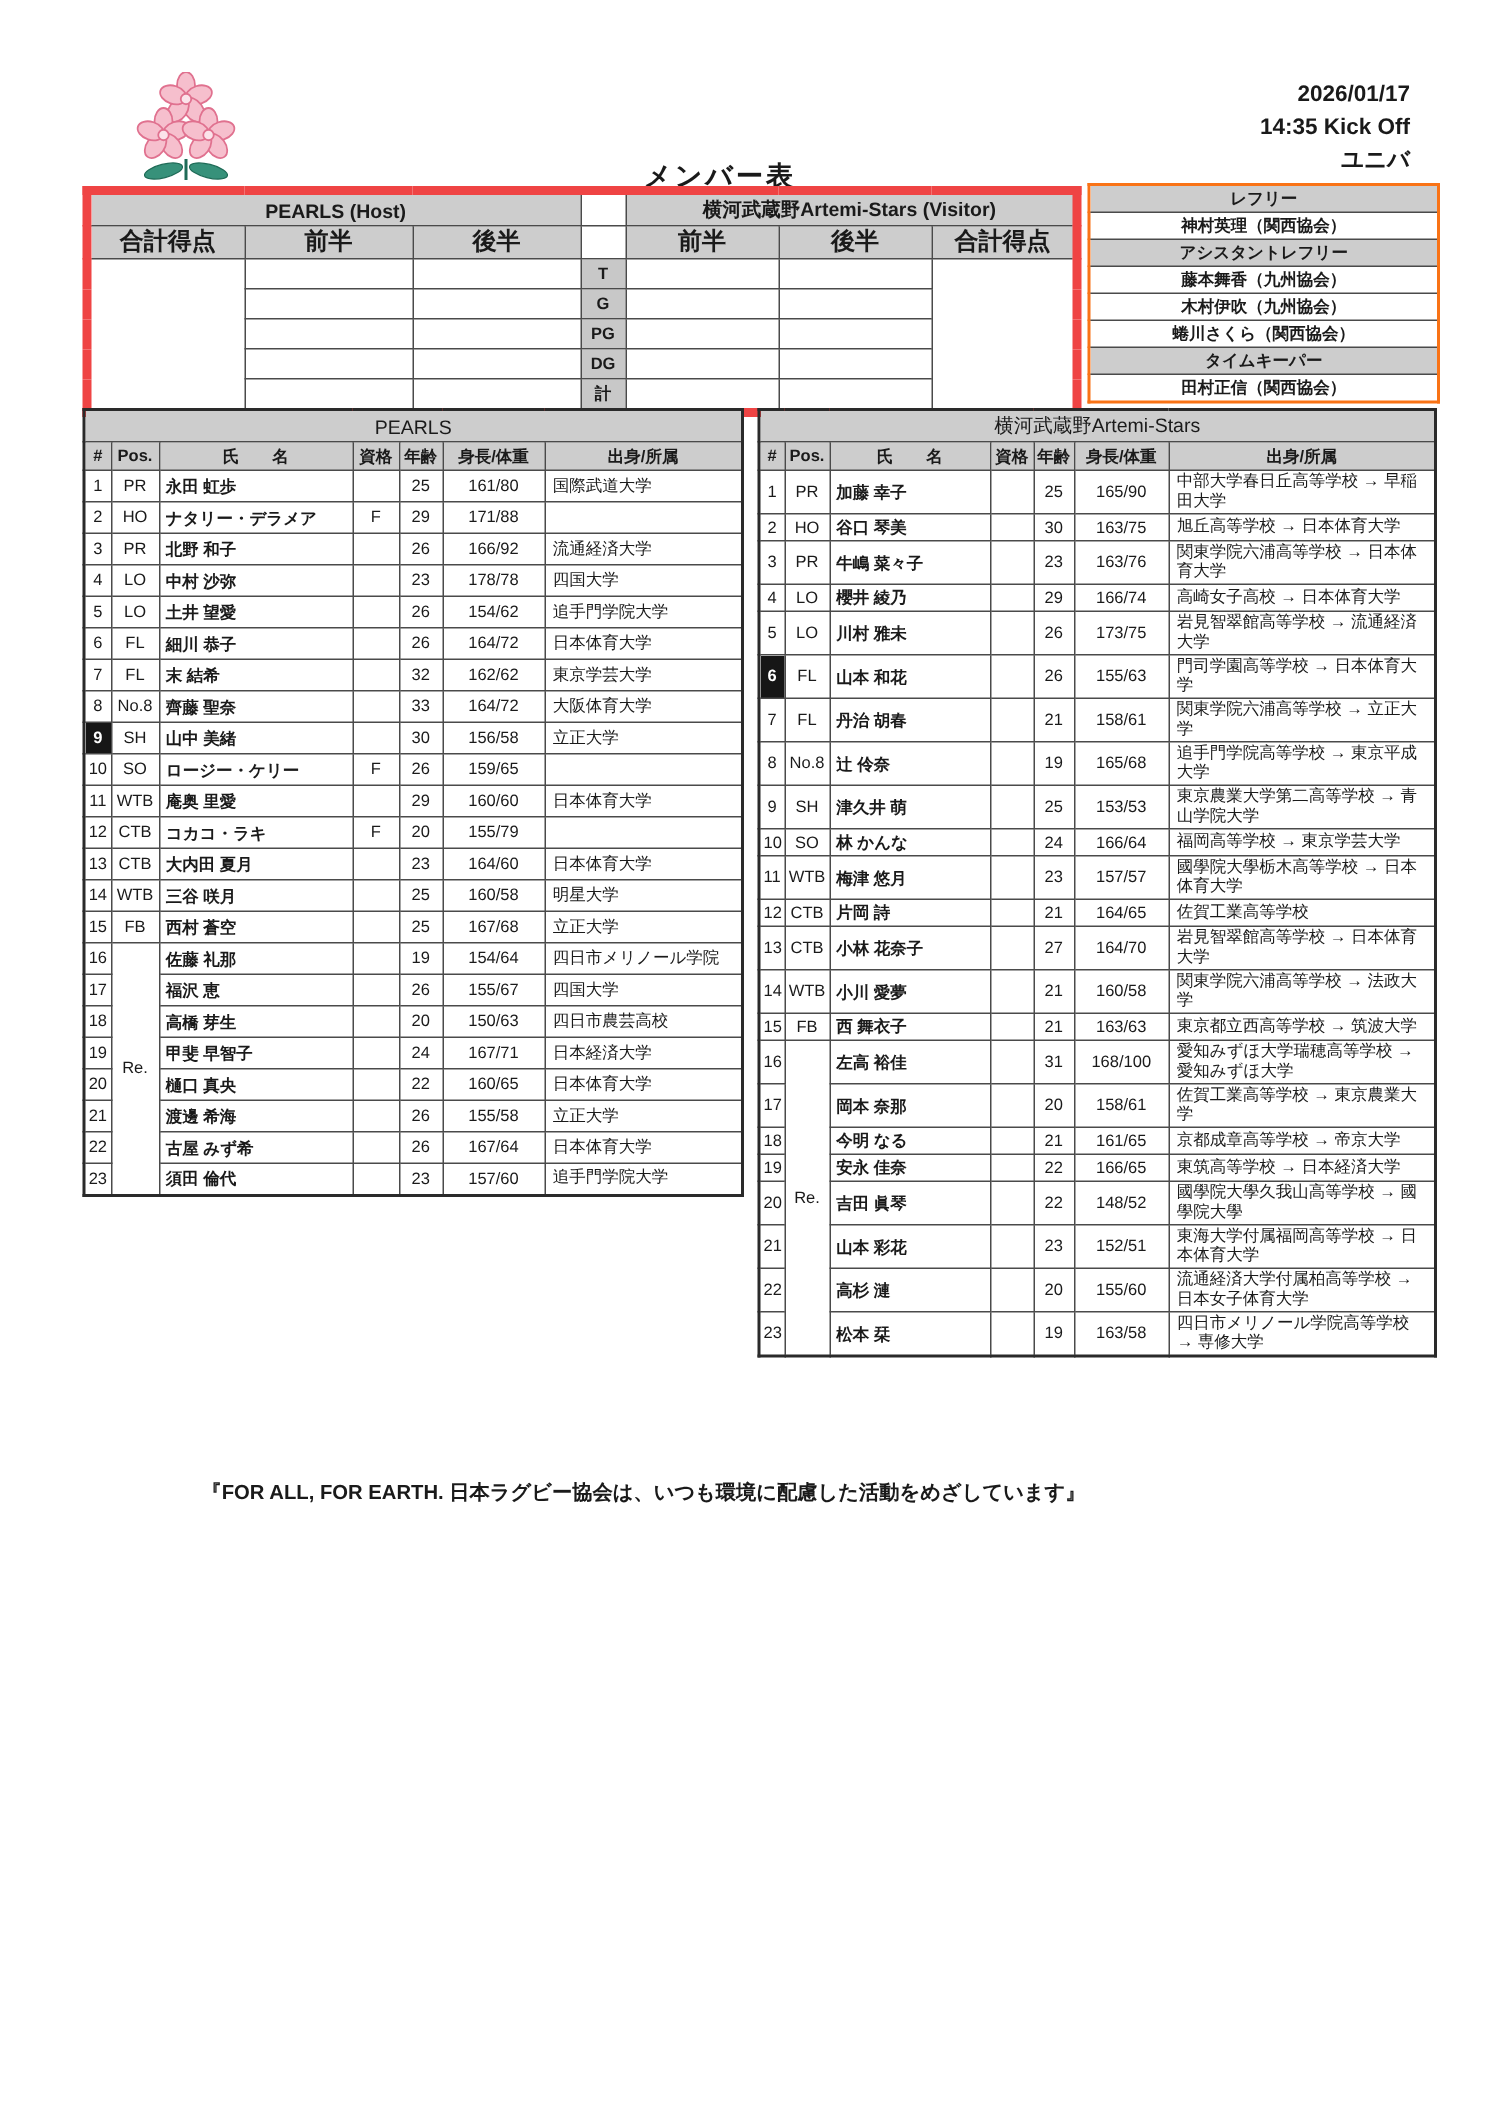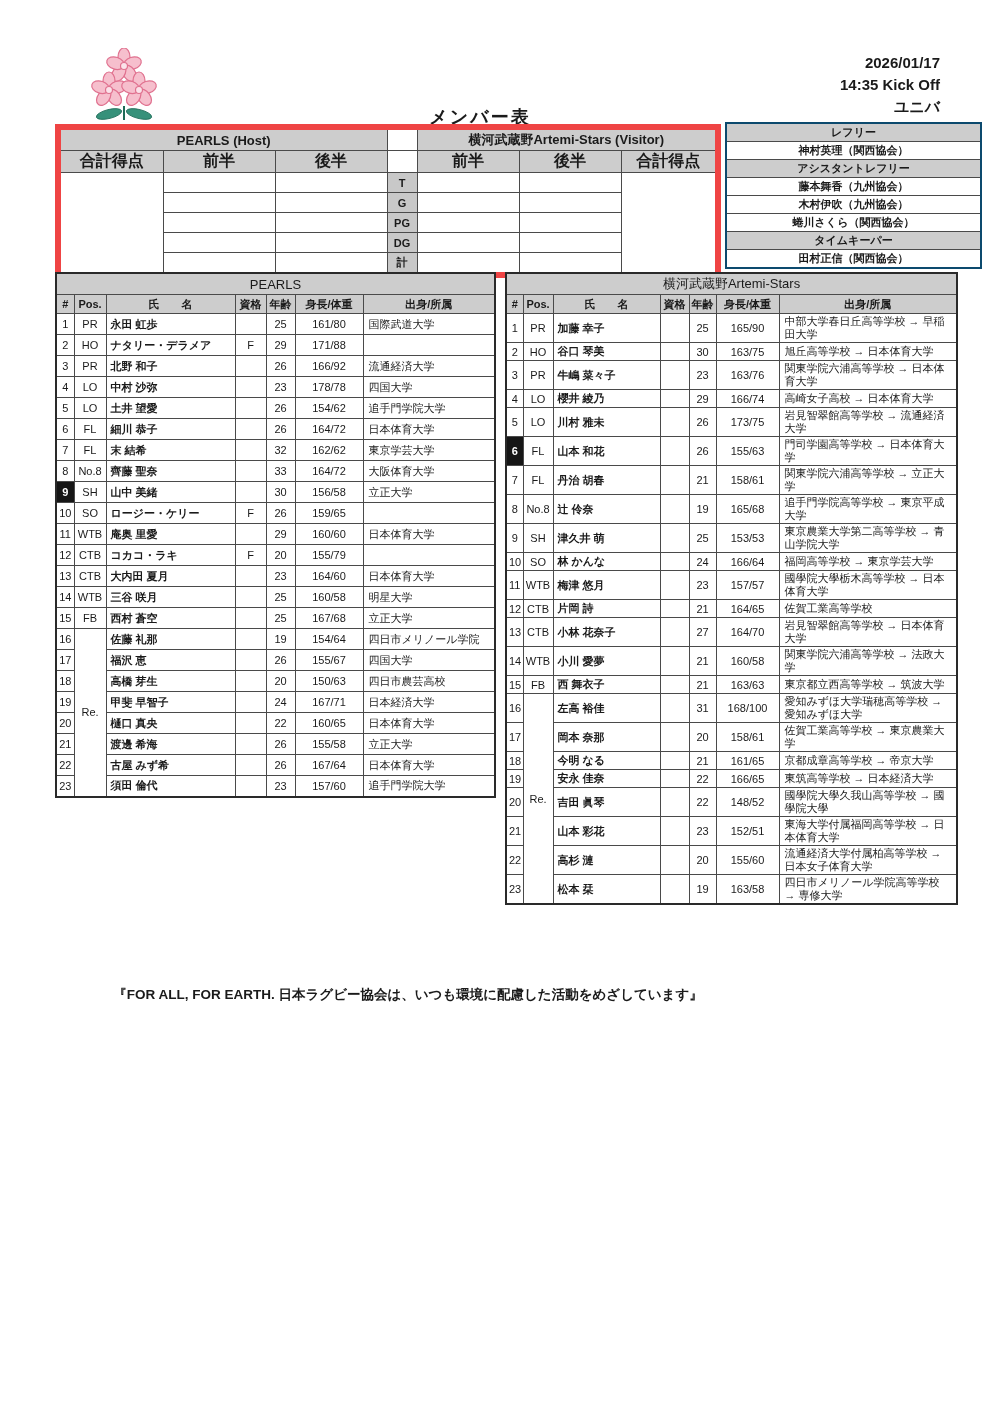--- a/index.html
+++ b/index.html
@@ -20,21 +20,21 @@
   
   .score-wrap{position:absolute;left:55px;top:124px;}
   .score-table{width:660px;border:6px solid #ef4444;}
   .score-table th{font-size:12px;}
   .score-table .teamname{font-size:13px;font-weight:600;height:20px;}
   .score-table .collabel{font-size:16px;font-weight:600;height:18px;}
   .score-table td{height:19px;font-size:11px;}
   .score-table .stype{background:#c8c8c8;text-align:center;font-weight:600;}
   
   .officials-wrap{position:absolute;left:725px;top:122px;}
-  .officials{width:257px;border:2px solid #0c4a6e;}
+  .officials{width:235px;border:2px solid #f97316;}
   .officials td{height:13px;font-size:11px;text-align:center;font-weight:600;padding:1px 2px;}
   
   .roster-wrap{position:absolute;top:272px;}
   #home-wrap{left:55px;}
   #away-wrap{left:505px;}
   .roster{border:2px solid #2a2a2a;}
   #home-roster{width:439px;}
   #away-roster{width:451px;}
   .roster .teamtitle{height:20px;font-size:13px;font-weight:400;text-align:center;}
   .roster thead th{font-size:11px;height:18px;text-align:center;font-weight:600;}
@@ -46,21 +46,21 @@
   .c-qual{text-align:center;}
   .c-age{text-align:center;}
   .c-hw{text-align:center;}
   .c-origin{font-size:11px;line-height:13px;padding:1px 5px;}
   #away-roster td{padding-top:1px;padding-bottom:1px;}
   #away-roster tbody tr{min-height:17px;}
   .captain{background:#161616;color:#fff;font-weight:600;}
   .re-cell{text-align:center;font-size:11px;vertical-align:middle;}
   
   .footnote{position:absolute;left:58px;top:953px;font-size:10.5px;}
-  .slogan{position:absolute;left:0;top:986px;width:816px;text-align:center;font-size:13.5px;font-weight:600;}
+  .slogan{position:absolute;left:0;top:986px;width:816px;text-align:center;font-size:13.5px;font-weight:600;padding-left:21px;}
 </style>
 </head>
 <body>
 
 <div class="page">
 
   <div class="logo-wrap">
     <svg viewBox="0 0 78 82" width="78" height="82">
       <g stroke="#e0718f" stroke-width="1.2" fill="#f6bfcd">
 

